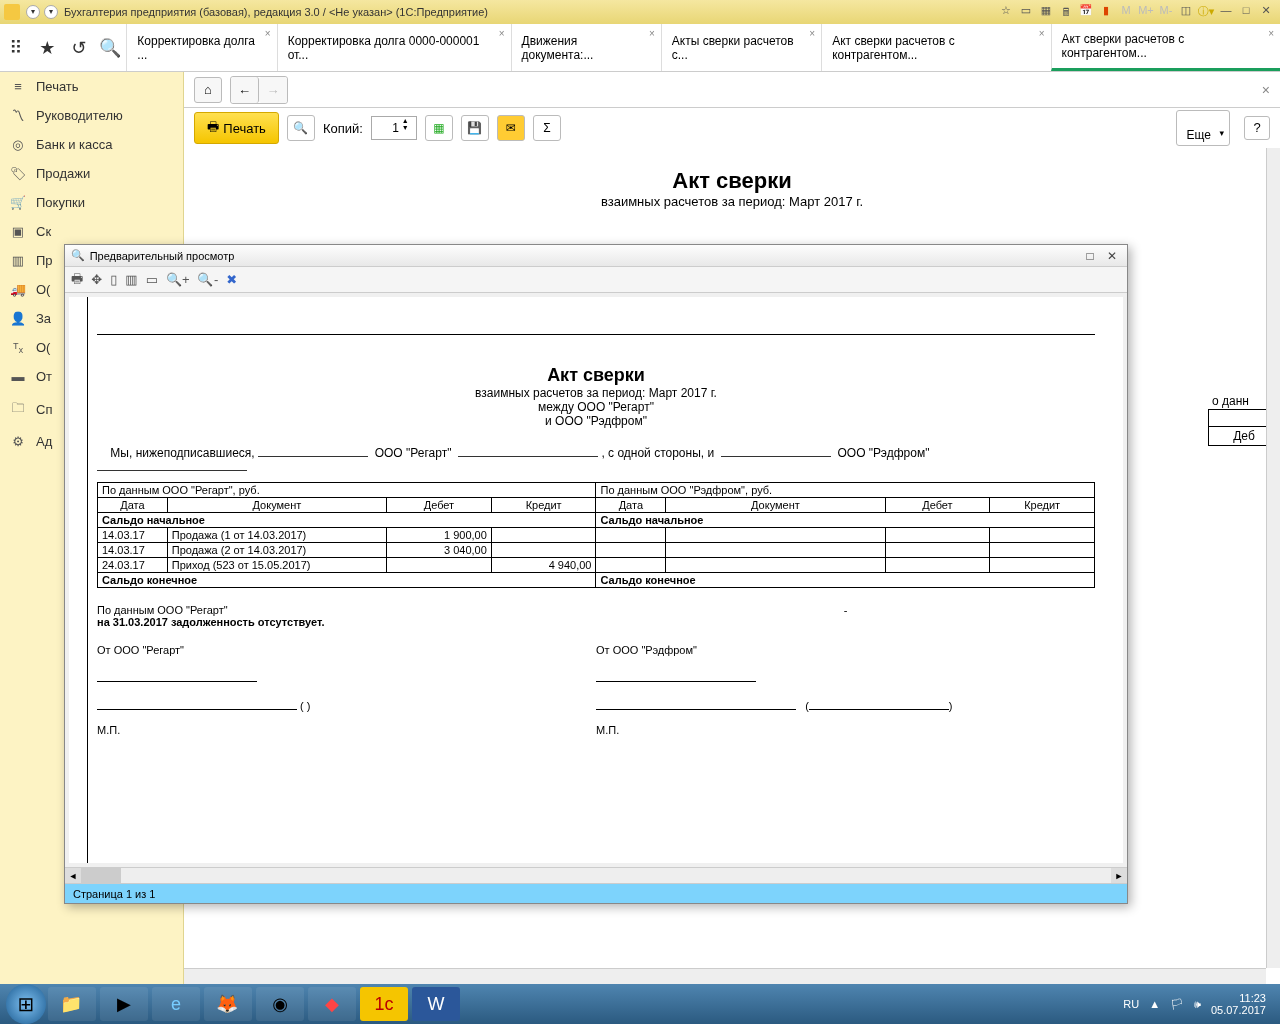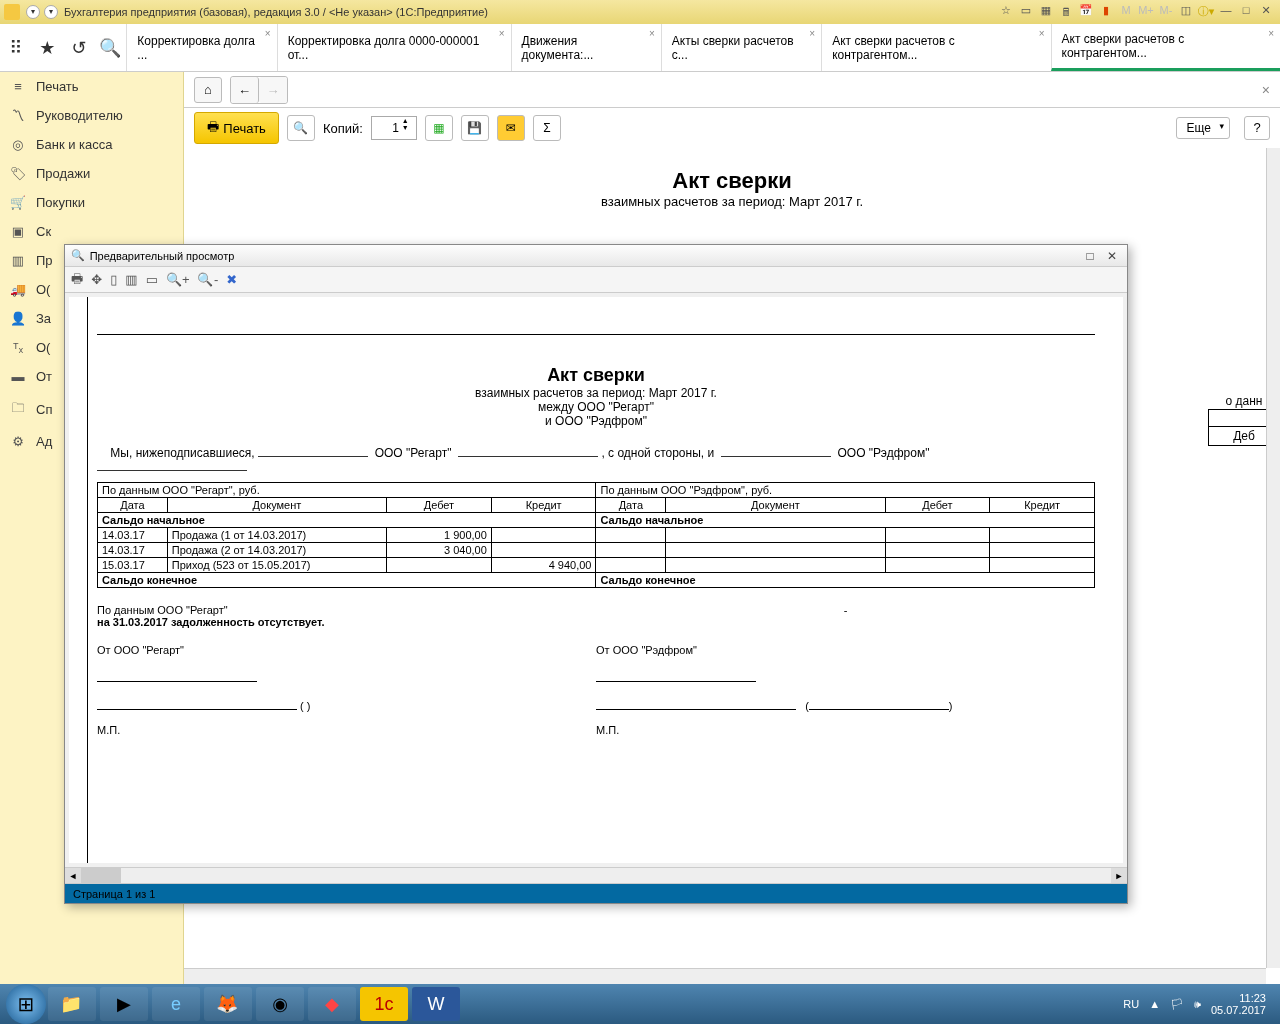--- a/index.html
+++ b/index.html
@@ -32,37 +32,37 @@
 .page-title { font-size: 19px; font-weight: normal; color: #222; margin-left: 60px; }
 .cmdbar .closex { margin-left: auto; color: #888; font-size: 14px; }
 
 .toolbar2 { height: 40px; display: flex; align-items: center; padding: 6px 10px; gap: 8px; }
 .printbtn { background: linear-gradient(#ffe050, #f5c500); border: 1px solid #d4a800; border-radius: 3px; padding: 4px 12px; font-size: 13px; display: flex; align-items: center; gap: 4px; }
 .tbtn { width: 28px; height: 26px; border: 1px solid #bbb; border-radius: 3px; background: #fff; display: flex; align-items: center; justify-content: center; font-size: 12px; }
 .copies-lbl { font-size: 13px; }
 .spin { width: 46px; height: 24px; border: 1px solid #aaa; display: flex; }
 .spin input { width: 30px; border: none; text-align: right; padding-right: 3px; font-size: 12px; }
 .spin .ud { width: 14px; display: flex; flex-direction: column; font-size: 7px; }
-.more-btn { margin-left: auto; border: 1px solid #bbb; border-radius: 3px; padding: 3px 18px 3px 10px; font-size: 12px; background: #fff; position: relative; }
+.more-btn { margin-left: auto; border: 1px solid #bbb; border-radius: 3px; padding: 17px 18px 3px 10px; font-size: 12px; background: #fff; position: relative; }
 .more-btn::after { content: "▾"; position: absolute; right: 5px; font-size: 9px; }
 .help-btn { width: 26px; height: 24px; border: 1px solid #bbb; border-radius: 3px; text-align: center; line-height: 22px; font-size: 13px; margin-left: 6px; }
 
 .doc-under { padding: 20px 40px; font-size: 13px; }
 .doc-under h2 { text-align: center; font-size: 22px; }
 .doc-under .sub { text-align: center; font-size: 13px; }
 
 
 .preview-win { position: absolute; left: 64px; top: 244px; width: 1064px; height: 660px; background: #f0f0f0; border: 1px solid #888; box-shadow: 3px 3px 10px rgba(0,0,0,0.3); display:flex; flex-direction:column; }
 .pw-title { height: 22px; background: linear-gradient(#fdfdfd,#e8e8e8); border-bottom: 1px solid #ccc; display: flex; align-items: center; padding: 0 6px; font-size: 11px; }
 .pw-title .ic { margin-right: 5px; color: #5a8; }
 .pw-title .wbtns { margin-left: auto; display: flex; gap: 4px; }
 .pw-title .wb { width: 18px; text-align: center; font-size: 12px; color: #444; }
 .pw-tool { height: 26px; background: #f5f5f5; border-bottom: 1px solid #ccc; display: flex; align-items: center; padding: 0 6px; gap: 8px; font-size: 13px; color: #555; }
 .pw-page { flex: 1; background: #fff; margin: 4px; overflow: auto; padding: 20px 28px; font-size: 11px; position: relative; }
-.pw-status { height: 20px; background: #0369a1; border-top: 1px solid #ccc; font-size: 11px; padding: 6px 8px; display:flex; align-items:center; }
+.pw-status { height: 20px; background: #7dd3fc; border-top: 1px solid #ccc; font-size: 11px; padding: 6px 8px; display:flex; align-items:center; }
 .pw-scroll-h { height: 16px; background: #eee; border-top: 1px solid #ccc; position:relative; }
 .pw-scroll-h .thumb { position:absolute; left:0; top:0; height:100%; width: 40px; background:#ccc; }
 .pw-scroll-h .arr { position:absolute; top:0; width:16px; height:100%; background:#ddd; text-align:center; font-size:9px; line-height:16px; }
 
 .act-title { text-align: center; font-size: 18px; font-weight: bold; margin-top: 30px; }
 .act-sub { text-align: center; font-size: 12px; }
 .intro { margin: 18px 0 8px; font-size: 12px; text-align: justify; }
 .intro .blank { display:inline-block; border-bottom: 1px solid #333; }
 
 table.act { border-collapse: collapse; width: 100%; font-size: 11px; }
@@ -73,21 +73,21 @@
 table.act .bold td { font-weight: bold; }
 
 .footer-note { margin-top: 10px; font-size: 11px; }
 .sign-row { display: flex; margin-top: 16px; font-size: 11px; }
 .sign-col { width: 50%; }
 .sig-line { border-bottom: 1px solid #000; width: 160px; height: 14px; display:inline-block; }
 
 
 .right-frag { position: absolute; right: 0; top: 320px; width: 72px; font-size: 12px; }
 .right-frag div { border: 1px solid #000; padding: 2px 4px; background:#fff; margin-bottom: -1px; }
-.right-frag .lbl { border:none;text-align:center; }
+.right-frag .lbl { border:none; }
 
 
 .content-sb { position:absolute; bottom:0; left:0; right:14px; height:16px; background:#eee; border-top:1px solid #ccc; }
 .content-sb-v { position:absolute; top: 76px; right:0; bottom:16px; width:14px; background:#eee; border-left:1px solid #ccc; }
 
 
 .taskbar { position: absolute; bottom: 0; left: 0; right: 0; height: 40px; background: linear-gradient(#4f85b0, #2b5a80); display: flex; align-items: center; padding: 0 6px; }
 .taskbar .start { width: 40px; height: 40px; border-radius: 20px; background: radial-gradient(#7fc0f0, #1a5a90); display: flex; align-items: center; justify-content: center; font-size: 20px; }
 .taskbar .tb { width: 48px; height: 34px; margin: 0 2px; border-radius: 3px; display: flex; align-items: center; justify-content: center; font-size: 18px; background: rgba(255,255,255,0.08); }
 .taskbar .tray { margin-left: auto; color: #fff; font-size: 11px; text-align: right; padding-right: 8px; display:flex; align-items:center; gap:10px; }
@@ -322,21 +322,21 @@
             <td>14.03.17</td>
             <td>Продажа (2 от 14.03.2017)</td>
             <td class="num">3 040,00</td>
             <td class="num"></td>
             <td></td>
             <td></td>
             <td></td>
             <td></td>
           </tr>
       <tr>
-            <td>15.03.17</td>
+            <td>24.03.17</td>
             <td>Приход (523 от 15.05.2017)</td>
             <td class="num"></td>
             <td class="num">4 940,00</td>
             <td></td>
             <td></td>
             <td></td>
             <td></td>
           </tr>
       <tr class="bold">
             <td colspan="4">Сальдо конечное</td>

